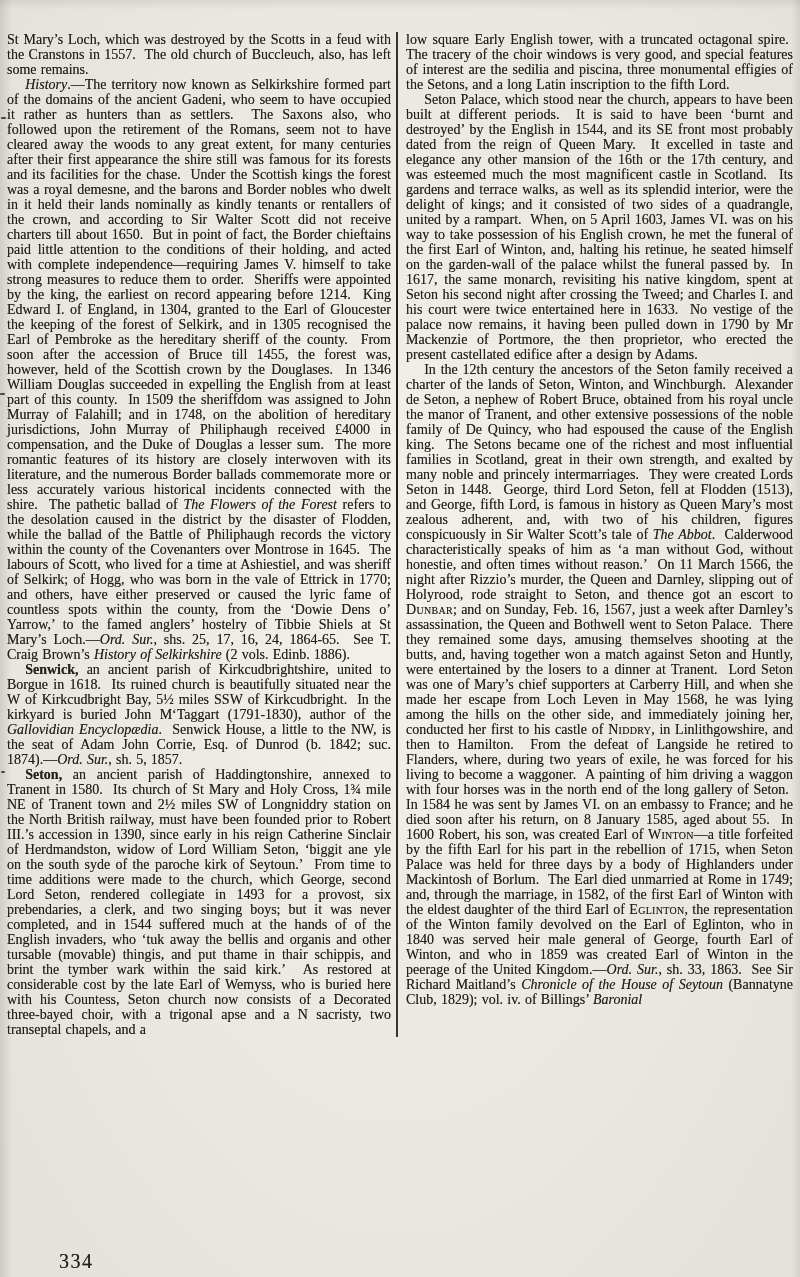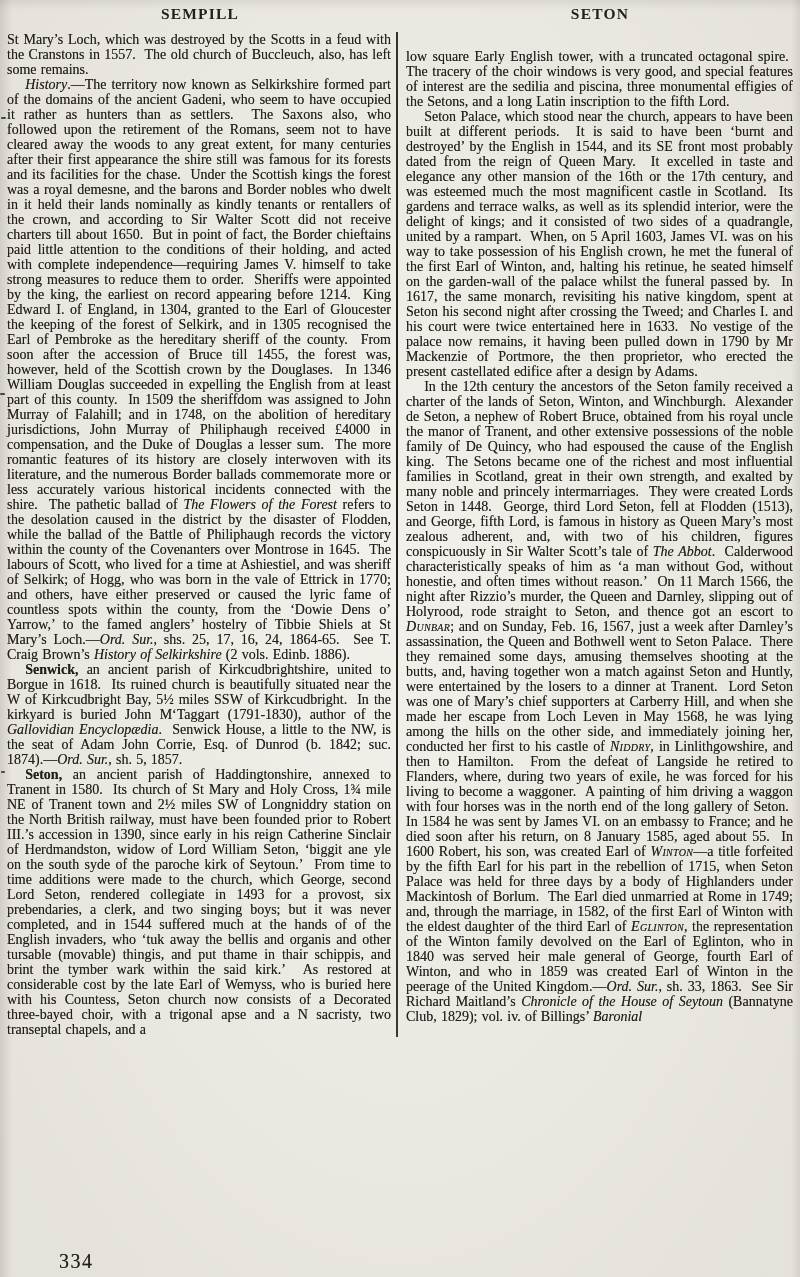--- a/index.html
+++ b/index.html
@@ -28,42 +28,38 @@
     font-size:14px; line-height:15px;
     text-align:justify;
     text-shadow:0 0 0.4px rgba(20,18,15,0.55);
   }
   .col-left { width:384px; flex:0 0 384px; }
   .divider {
     width:2px; align-self:stretch;
     background:linear-gradient(180deg,#36332e, #1f1d1a 30%, #26231f 70%, #3a3731);
     margin-left:5px; margin-right:8px;
   }
-  .col-right { flex:1;margin-top:17px; }
+  .col-right { flex:1; }
   p.para { margin:0; text-indent:1.3em; word-spacing:0.7px; }
   p.para.noindent { text-indent:0; }
-  .sc { font-variant:small-caps; letter-spacing:0.3px;font-style:italic; }
+  .sc { font-variant:small-caps; letter-spacing:0.3px; }
   .page-number {
     position:absolute; left:59px; top:1250px;
     font-size:20px; letter-spacing:1.5px;
     text-shadow:0 0 0.4px rgba(20,18,15,0.55);
   }
   .speck { position:absolute; background:#4a463f; border-radius:1px; }
   .speck.s1 { left:1px; top:117px; width:5px; height:2px; }
   .speck.s2 { left:0;   top:393px; width:5px; height:2px; }
   .speck.s3 { left:1px; top:771px; width:4px; height:2px; }
 </style>
 </head>
 <body>
 
 <div class="page">
-  <div class="running-heads">
-    <div class="head">SEMPILL</div>
-    <div class="head">SETON</div>
-  </div>
 
   <div class="columns">
     <div class="col col-left">
         <p class="para noindent">St Mary’s Loch, which was destroyed by the Scotts in a feud with the Cranstons in 1557.&nbsp; The old church of Buccleuch, also, has left some remains.</p>
         <p class="para"><i>History</i>.—The territory now known as Selkirkshire formed part of the domains of the ancient Gadeni, who seem to have occupied it rather as hunters than as settlers.&nbsp; The Saxons also, who followed upon the retirement of the Romans, seem not to have cleared away the woods to any great extent, for many centuries after their first appearance the shire still was famous for its forests and its facilities for the chase.&nbsp; Under the Scottish kings the forest was a royal demesne, and the barons and Border nobles who dwelt in it held their lands nominally as kindly tenants or rentallers of the crown, and according to Sir Walter Scott did not receive charters till about 1650.&nbsp; But in point of fact, the Border chieftains paid little attention to the conditions of their holding, and acted with complete independence—requiring James V. himself to take strong measures to reduce them to order.&nbsp; Sheriffs were appointed by the king, the earliest on record appearing before 1214.&nbsp; King Edward I. of England, in 1304, granted to the Earl of Gloucester the keeping of the forest of Selkirk, and in 1305 recognised the Earl of Pembroke as the hereditary sheriff of the county.&nbsp; From soon after the accession of Bruce till 1455, the forest was, however, held of the Scottish crown by the Douglases.&nbsp; In 1346 William Douglas succeeded in expelling the English from at least part of this county.&nbsp; In 1509 the sheriffdom was assigned to John Murray of Falahill; and in 1748, on the abolition of hereditary jurisdictions, John Murray of Philiphaugh received £4000 in compensation, and the Duke of Douglas a lesser sum.&nbsp; The more romantic features of its history are closely interwoven with its literature, and the numerous Border ballads commemorate more or less accurately various historical incidents connected with the shire.&nbsp; The pathetic ballad of <i>The Flowers of the Forest</i> refers to the desolation caused in the district by the disaster of Flodden, while the ballad of the Battle of Philiphaugh records the victory within the county of the Covenanters over Montrose in 1645.&nbsp; The labours of Scott, who lived for a time at Ashiestiel, and was sheriff of Selkirk; of Hogg, who was born in the vale of Ettrick in 1770; and others, have either preserved or caused the lyric fame of countless spots within the county, from the ‘Dowie Dens o’ Yarrow,’ to the famed anglers’ hostelry of Tibbie Shiels at St Mary’s Loch.—<i>Ord. Sur.</i>, shs. 25, 17, 16, 24, 1864-65.&nbsp; See T. Craig Brown’s <i>History of Selkirkshire</i> (2 vols. Edinb. 1886).</p>
         <p class="para"><b>Senwick,</b> an ancient parish of Kirkcudbrightshire, united to Borgue in 1618.&nbsp; Its ruined church is beautifully situated near the W of Kirkcudbright Bay, 5½ miles SSW of Kirkcudbright.&nbsp; In the kirkyard is buried John M‘Taggart (1791-1830), author of the <i>Gallovidian Encyclopædia</i>.&nbsp; Senwick House, a little to the NW, is the seat of Adam John Corrie, Esq. of Dunrod (b. 1842; suc. 1874).—<i>Ord. Sur.</i>, sh. 5, 1857.</p>
         <p class="para"><b>Seton,</b> an ancient parish of Haddingtonshire, annexed to Tranent in 1580.&nbsp; Its church of St Mary and Holy Cross, 1¾ mile NE of Tranent town and 2½ miles SW of Longniddry station on the North British railway, must have been founded prior to Robert III.’s accession in 1390, since early in his reign Catherine Sinclair of Herdmandston, widow of Lord William Seton, ‘biggit ane yle on the south syde of the paroche kirk of Seytoun.’&nbsp; From time to time additions were made to the church, which George, second Lord Seton, rendered collegiate in 1493 for a provost, six prebendaries, a clerk, and two singing boys; but it was never completed, and in 1544 suffered much at the hands of of the English invaders, who ‘tuk away the bellis and organis and other tursable (movable) thingis, and put thame in thair schippis, and brint the tymber wark within the said kirk.’&nbsp; As restored at considerable cost by the late Earl of Wemyss, who is buried here with his Countess, Seton church now consists of a Decorated three-bayed choir, with a trigonal apse and a N sacristy, two transeptal chapels, and a</p>
       </div>
     <div class="divider"></div>
     <div class="col col-right">

